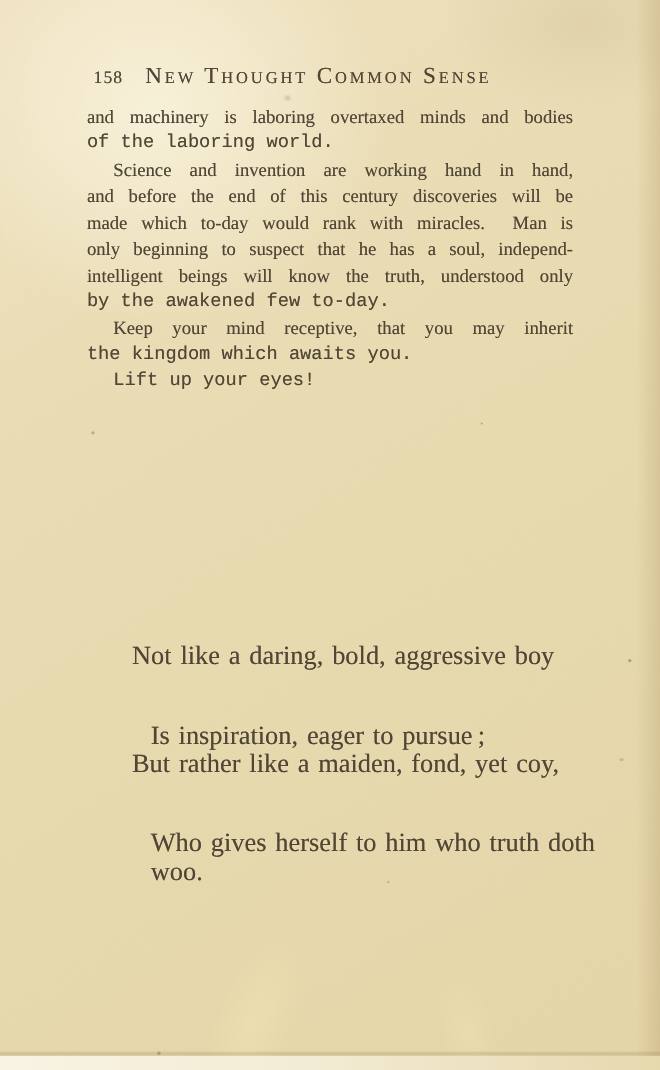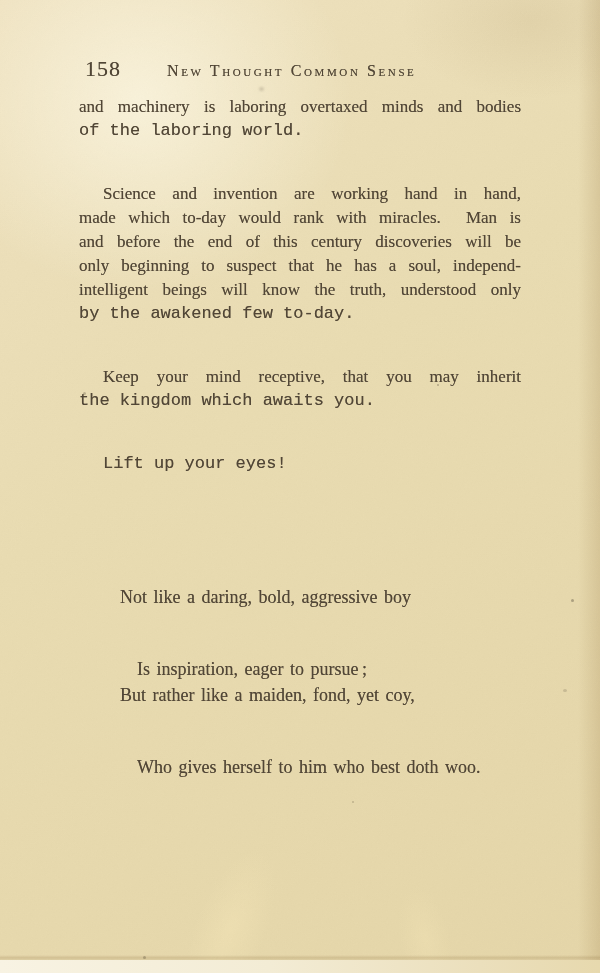--- a/index.html
+++ b/index.html
@@ -59,39 +59,39 @@
   .s6 { left: 143px; top: 956px; width: 3px; height: 3px; background: rgba(100,90,70,0.40); }
   .s7 { left: 352px; top: 801px; width: 2px; height: 2px; background: rgba(100,90,70,0.30); }
   .grain { position: absolute; inset: 0; opacity: 0.45; mix-blend-mode: multiply; pointer-events: none; }
 
   
   .running-header {
     position: absolute; top: 56px; left: 85px; right: 79px;
     display: flex; align-items: baseline;
     text-shadow: 0 0 0.6px rgba(81,70,54,0.65);
   }
-  .page-number { font-size: 22px; letter-spacing: 1px; }
+  .page-number { font-size: 16px; letter-spacing: 1px; }
   .header-title {
-    margin-left: 46px;
-    font-size: 16px;
+    margin-left: 20px;
+    font-size: 21px;
     font-variant: small-caps;
     letter-spacing: 2.6px;
     white-space: nowrap;
   }
   .body-text {
     position: absolute; top: 95px; left: 79px; width: 442px;
     font-size: 17px; line-height: 24px;
     text-shadow: 0 0 0.6px rgba(81,70,54,0.6);
   }
   .line { text-align: justify; text-align-last: justify; }
   .line.end { text-align-last: left; font-family: Liberation Mono, monospace; }
-  .line.indent { text-indent: 24px; margin-top: 39px; }
+  .line.indent { text-indent: 24px; }
   .poem {
     position: absolute; top: 584px; left: 120px; width: 440px;
-    font-size: 18px; line-height: 26px; word-spacing: 2px;
+    font-size: 24px; line-height: 26px; word-spacing: 2px;
     text-shadow: 0 0 0.6px rgba(81,70,54,0.6);
   }
   .poem-line.even { margin-left: 17px; margin-top: 46px; }
 </style>
 </head>
 <body>
 
 <div class="scan">
 
   <div class="corner-light"></div>
@@ -112,40 +112,40 @@
     <span class="header-title">New Thought Common Sense</span>
   </div>
 
   <div class="body-text">
     <div>
       <div class="line">and machinery is laboring overtaxed minds and bodies</div>
       <div class="line end">of the laboring world.</div>
     </div>
     <div>
       <div class="line indent">Science and invention are working hand in hand,</div>
+      <div class="line">and before the end of this century discoveries will be</div>
       <div class="line">made which to-day would rank with miracles.&nbsp; Man is</div>
-      <div class="line">and before the end of this century discoveries will be</div>
       <div class="line">only beginning to suspect that he has a soul, independ-</div>
       <div class="line">intelligent beings will know the truth, understood only</div>
       <div class="line end">by the awakened few to-day.</div>
     </div>
     <div>
       <div class="line indent">Keep your mind receptive, that you may inherit</div>
       <div class="line end">the kingdom which awaits you.</div>
     </div>
     <div>
       <div class="line end indent">Lift up your eyes!</div>
     </div>
   </div>
 
   <div class="poem">
     <div class="poem-line">Not like a daring, bold, aggressive boy</div>
     <div class="poem-line even">Is inspiration, eager to pursue ;</div>
     <div class="poem-line">But rather like a maiden, fond, yet coy,</div>
-    <div class="poem-line even">Who gives herself to him who best doth woo.</div>
+    <div class="poem-line even">Who gives herself to him who truth doth woo.</div>
   </div>
 
   <svg class="grain" width="600" height="973" xmlns="http://www.w3.org/2000/svg">
     <filter id="grain-f">
       <feTurbulence type="fractalNoise" baseFrequency="0.8" numOctaves="2" stitchTiles="stitch"></feTurbulence>
       <feColorMatrix type="saturate" values="0"></feColorMatrix>
       <feComponentTransfer>
           <feFuncA type="linear" slope="0.07" intercept="0"></feFuncA>
         </feComponentTransfer>
     </filter>

